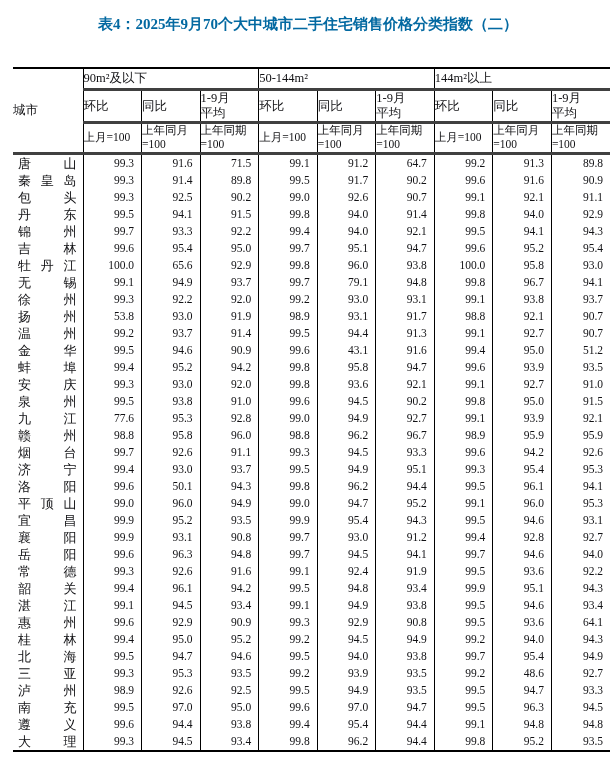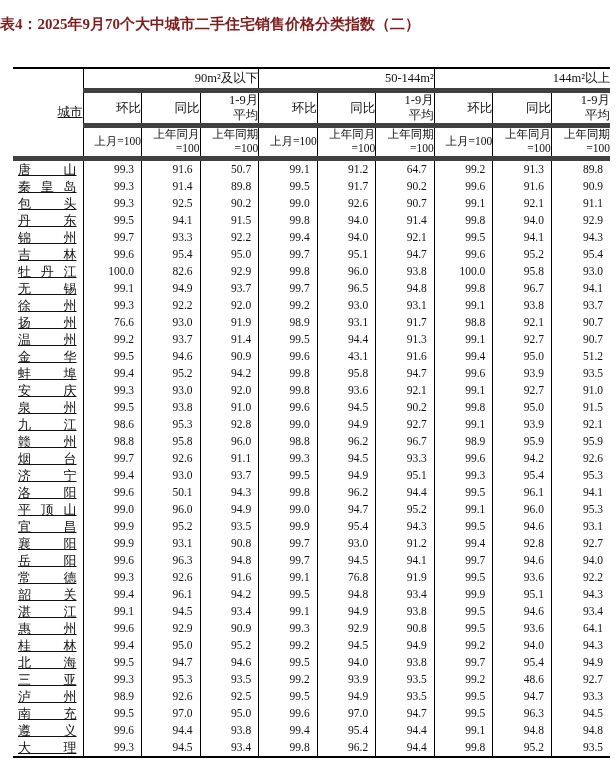--- a/index.html
+++ b/index.html
@@ -14,40 +14,41 @@
   }
   .page {
     width: 616px;
     height: 759px;
     position: relative;
   }
   .title {
     margin: 14px 0 0 0;
     font-size: 15px;
     font-weight: bold;
+    text-align: center;
     line-height: 20px;
-    color: #7f1d1d;
+    color: #0369a1;
   }
   table.idx {
     border-collapse: collapse;
     table-layout: fixed;
     width: 597px;
     margin: 33px 0 0 13px;
     border-top: 2px solid #000;
     border-bottom: 2px solid #000;
   }
   .idx th, .idx td {
     border-left: 1px solid #000;
     padding: 0;
     font-weight: normal;
     vertical-align: middle;
   }
   .idx th:last-child, .idx td:last-child { border-right: none; }
-  .idx th.city-h, .idx td.city { border-left: none; text-decoration: underline; }
-  .idx thead th { border-bottom: 5px solid #404040; text-align: right; line-height: 1.18; }
+  .idx th.city-h, .idx td.city { border-left: none; }
+  .idx thead th { border-bottom: 3px solid #404040; text-align: left; line-height: 1.18; }
   .idx tr.r1 th { height: 19px; font-size: 12.5px; }
   .idx tr.r2 th { height: 30px; font-size: 12.5px; }
   .idx tr.r3 th { height: 28px; font-size: 11.5px; }
   .idx th.city-h { font-size: 13px; }
   .l2 { display: block; }
   .idx tbody td { height: 17px; line-height: 17px; }
   .idx td.num {
     text-align: right;
     padding-right: 7px;
     font-size: 11.5px;
@@ -112,21 +113,21 @@
         <th><span>上年同期</span><span class="l2">=100</span></th>
       </tr>
     </thead>
     <tbody>
         <tr>
       <td class="city">
         <div class="city-text">唐山</div>
       </td>
     <td class="num">99.3</td>
           <td class="num">91.6</td>
-          <td class="num">50.7</td>
+          <td class="num">71.5</td>
           <td class="num">99.1</td>
           <td class="num">91.2</td>
           <td class="num">64.7</td>
           <td class="num">99.2</td>
           <td class="num">91.3</td>
           <td class="num">89.8</td>
         </tr>
         <tr>
       <td class="city">
         <div class="city-text">秦皇岛</div>
@@ -195,38 +196,38 @@
           <td class="num">94.7</td>
           <td class="num">99.6</td>
           <td class="num">95.2</td>
           <td class="num">95.4</td>
         </tr>
         <tr>
       <td class="city">
         <div class="city-text">牡丹江</div>
       </td>
     <td class="num">100.0</td>
-          <td class="num">82.6</td>
+          <td class="num">65.6</td>
           <td class="num">92.9</td>
           <td class="num">99.8</td>
           <td class="num">96.0</td>
           <td class="num">93.8</td>
           <td class="num">100.0</td>
           <td class="num">95.8</td>
           <td class="num">93.0</td>
         </tr>
         <tr>
       <td class="city">
         <div class="city-text">无锡</div>
       </td>
     <td class="num">99.1</td>
           <td class="num">94.9</td>
           <td class="num">93.7</td>
           <td class="num">99.7</td>
-          <td class="num">96.5</td>
+          <td class="num">79.1</td>
           <td class="num">94.8</td>
           <td class="num">99.8</td>
           <td class="num">96.7</td>
           <td class="num">94.1</td>
         </tr>
         <tr>
       <td class="city">
         <div class="city-text">徐州</div>
       </td>
     <td class="num">99.3</td>
@@ -236,21 +237,21 @@
           <td class="num">93.0</td>
           <td class="num">93.1</td>
           <td class="num">99.1</td>
           <td class="num">93.8</td>
           <td class="num">93.7</td>
         </tr>
         <tr>
       <td class="city">
         <div class="city-text">扬州</div>
       </td>
-    <td class="num">76.6</td>
+    <td class="num">53.8</td>
           <td class="num">93.0</td>
           <td class="num">91.9</td>
           <td class="num">98.9</td>
           <td class="num">93.1</td>
           <td class="num">91.7</td>
           <td class="num">98.8</td>
           <td class="num">92.1</td>
           <td class="num">90.7</td>
         </tr>
         <tr>
@@ -320,21 +321,21 @@
           <td class="num">94.5</td>
           <td class="num">90.2</td>
           <td class="num">99.8</td>
           <td class="num">95.0</td>
           <td class="num">91.5</td>
         </tr>
         <tr>
       <td class="city">
         <div class="city-text">九江</div>
       </td>
-    <td class="num">98.6</td>
+    <td class="num">77.6</td>
           <td class="num">95.3</td>
           <td class="num">92.8</td>
           <td class="num">99.0</td>
           <td class="num">94.9</td>
           <td class="num">92.7</td>
           <td class="num">99.1</td>
           <td class="num">93.9</td>
           <td class="num">92.1</td>
         </tr>
         <tr>
@@ -450,21 +451,21 @@
           <td class="num">94.0</td>
         </tr>
         <tr>
       <td class="city">
         <div class="city-text">常德</div>
       </td>
     <td class="num">99.3</td>
           <td class="num">92.6</td>
           <td class="num">91.6</td>
           <td class="num">99.1</td>
-          <td class="num">76.8</td>
+          <td class="num">92.4</td>
           <td class="num">91.9</td>
           <td class="num">99.5</td>
           <td class="num">93.6</td>
           <td class="num">92.2</td>
         </tr>
         <tr>
       <td class="city">
         <div class="city-text">韶关</div>
       </td>
     <td class="num">99.4</td>

